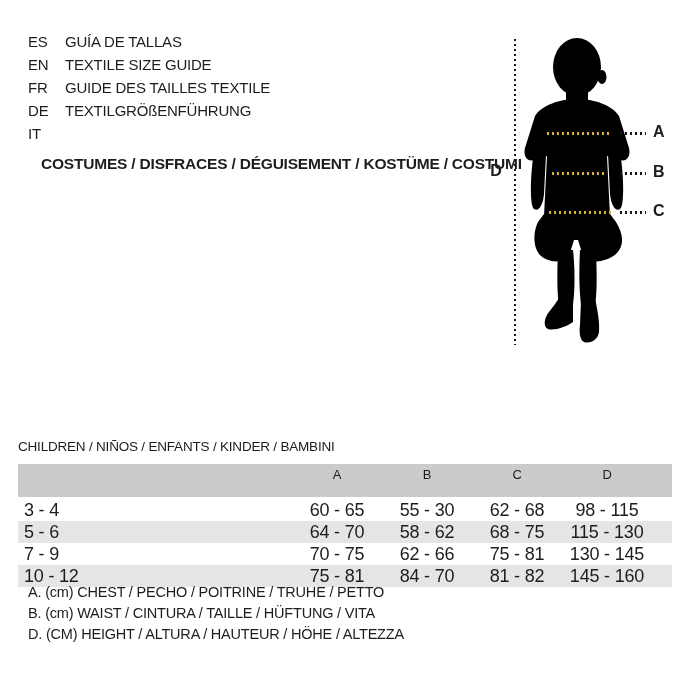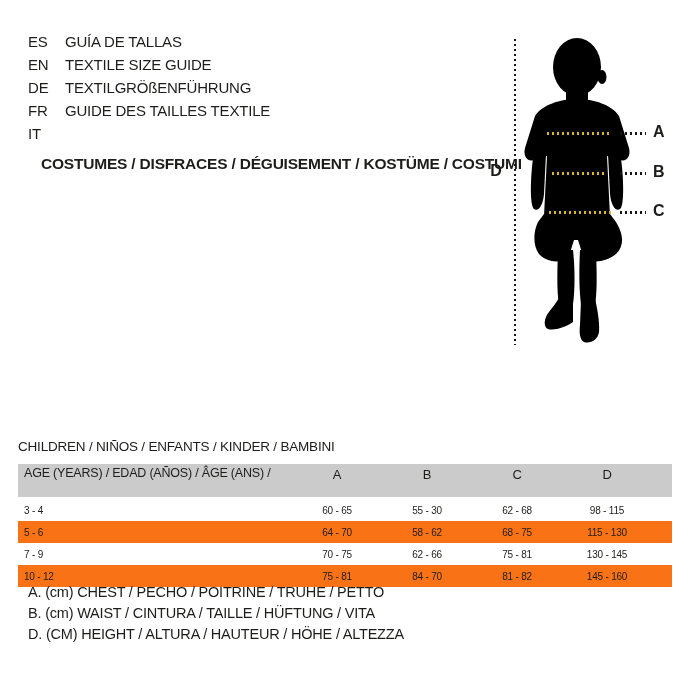--- a/index.html
+++ b/index.html
@@ -30,47 +30,47 @@
   
   .section-title{left:18px;top:439px;font-size:13.5px;}
 
   
   .size-table{left:18px;top:464px;width:654px;}
   .t-head{display:grid;grid-template-columns:274px 90px 90px 90px 90px;
     background:#cbcbcb;min-height:33px;box-sizing:border-box;padding:2px 0 3px;margin-bottom:2px;}
   .age-header{padding-left:6px;font-size:12.5px;line-height:14px;}
   .col-letter{text-align:center;font-size:13px;padding-top:1px;}
   .t-row{display:grid;grid-template-columns:274px 90px 90px 90px 90px;height:22px;
-    align-items:center;font-size:10px;}
-  .t-row.alt{background:#f97316;}
+    align-items:center;font-size:18px;}
+  .t-row.alt{background:#e5e5e5;}
   .age-cell{padding-left:6px;}
   .val-cell{text-align:center;}
 
   
   .legend{left:28px;top:582px;font-size:14.5px;line-height:21.2px;}
 </style>
 </head>
 <body>
 
 <div class="abs lang-list">
   <div class="lang-row">
     <span class="lang-code">ES</span>
     <span class="lang-label">GUÍA DE TALLAS</span>
   </div>
   <div class="lang-row">
     <span class="lang-code">EN</span>
     <span class="lang-label">TEXTILE SIZE GUIDE</span>
   </div>
   <div class="lang-row">
+    <span class="lang-code">FR</span>
+    <span class="lang-label">GUIDE DES TAILLES TEXTILE</span>
+  </div>
+  <div class="lang-row">
     <span class="lang-code">DE</span>
     <span class="lang-label">TEXTILGRÖßENFÜHRUNG</span>
-  </div>
-  <div class="lang-row">
-    <span class="lang-code">FR</span>
-    <span class="lang-label">GUIDE DES TAILLES TEXTILE</span>
   </div>
   <div class="lang-row">
     <span class="lang-code">IT</span>
   </div>
 </div>
 
 <div class="abs category-title">COSTUMES / DISFRACES / DÉGUISEMENT / KOSTÜME / COSTUMI</div>
 
 <div class="abs d-line"></div>
 <div class="abs d-label">D</div>
@@ -101,21 +101,20 @@
 
 <div class="abs dash-y" style="left:549px;top:211px;width:62px;"></div>
 <div class="abs dash-b" style="left:620px;top:211px;width:26px;"></div>
 <div class="abs m-label" style="left:653px;top:202px;">C</div>
 
 <div class="abs section-title">CHILDREN / NIÑOS / ENFANTS / KINDER / BAMBINI</div>
 
 <div class="abs size-table">
   <div class="t-head">
     <div class="age-header">
-      <span style="display:block">AGE (YEARS) / EDAD (AÑOS) / ÂGE (ANS) /</span>
     </div>
     <div class="col-letter">A</div>
     <div class="col-letter">B</div>
     <div class="col-letter">C</div>
     <div class="col-letter">D</div>
   </div>
 
   <div class="t-row">
     <div class="age-cell">3 - 4</div>
     <div class="val-cell">60 - 65</div>

